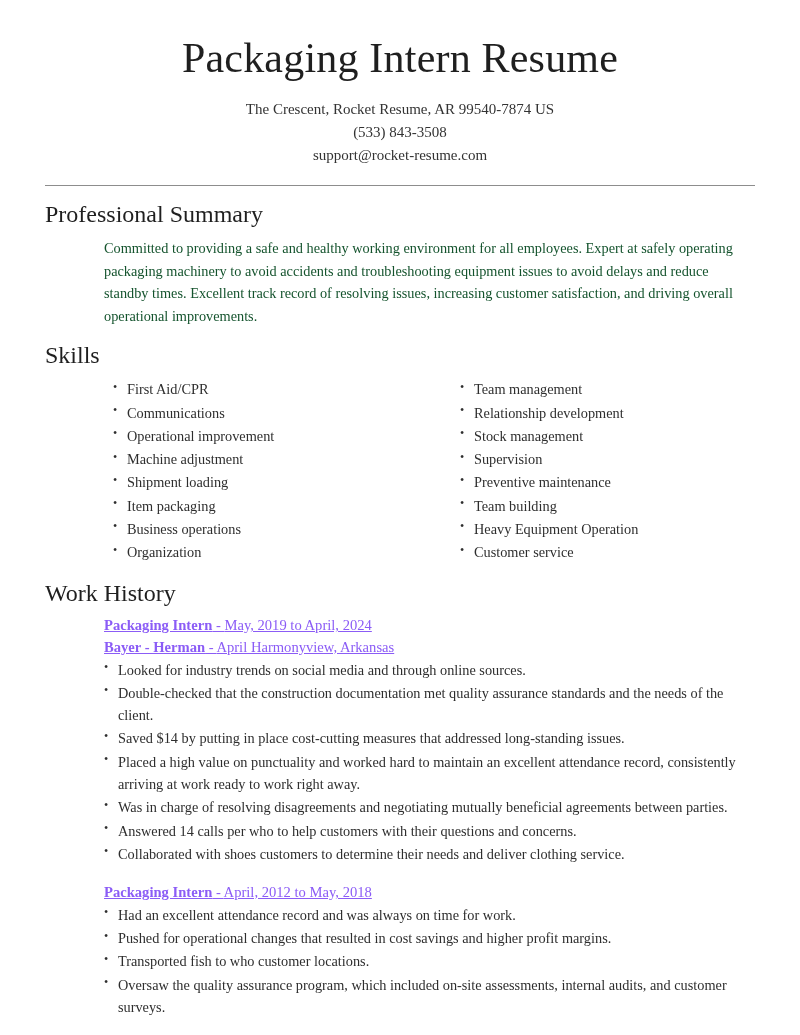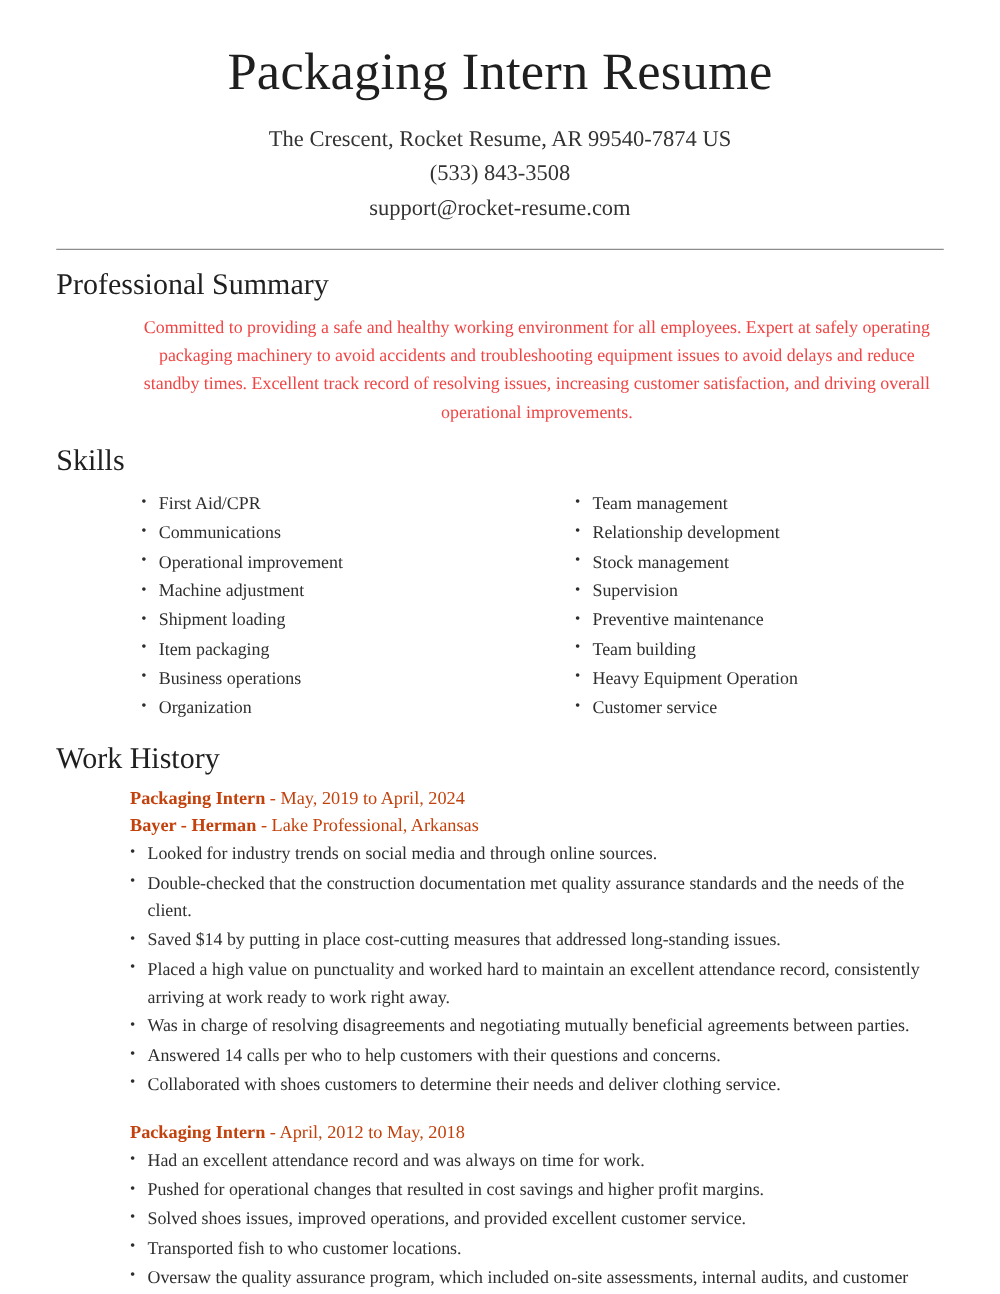--- a/index.html
+++ b/index.html
@@ -31,21 +31,21 @@
   .resume-title {
     font-family: "Liberation Serif", "DejaVu Serif", serif;
     font-size: 42px;
     font-weight: 400;
     letter-spacing: 0.2px;
     line-height: 1.18;
     margin: 0 0 14px 0;
     color: #1f1f1f;
   }
   .contact-line {
-    font-size: 18px;
+    font-size: 15px;
     line-height: 1.55;
     color: #333333;
     margin: 0;
   }
 
   .rule {
     border: none;
     border-top: 1px solid #8d8d8d;
     margin: 18px 45px 0 45px;
     height: 0;
@@ -66,23 +66,23 @@
     color: #1f1f1f;
     margin: 0 0 8px 0;
   }
   .section-body {
     padding-left: 59px;
   }
 
   .summary-text {
     font-size: 14.3px;
     line-height: 1.58;
-    color: #ef4444;
-    margin: 0;
-    text-align: center;
+    color: #14532d;
+    margin: 0;
+    text-align: left;
   }
 
   
   ul.bullets {
     list-style: none;
     margin: 0;
     padding: 0;
   }
   ul.bullets > li {
     position: relative;
@@ -118,21 +118,22 @@
   
   .job {
     margin-bottom: 17px;
   }
   .job:last-child {
     margin-bottom: 0;
   }
   .job-line {
     font-size: 14.6px;
     line-height: 1.48;
-    color: #c2410c;
+    color: #8b5cf6;
+    text-decoration: underline;
   }
   .job-line .strong {
     font-weight: 700;
   }
   .job-bullets {
     margin-top: 7px;
   }
   .job-bullets > li {
     padding-left: 16px;
   }
@@ -191,37 +192,36 @@
             </ul>
         </div>
       </div>
     </div>
 
     <div class="section">
       <h2 class="section-title">Work History</h2>
       <div class="section-body" id="jobs-container">
           <div class="job">
             <div class="job-line"><span class="strong">Packaging Intern</span><span> - </span><span>May, 2019 to April, 2024</span></div>
-            <div class="job-line"><span class="strong">Bayer - Herman</span><span> - </span><span>Lake Professional, Arkansas</span></div>
+            <div class="job-line"><span class="strong">Bayer - Herman</span><span> - </span><span>April Harmonyview, Arkansas</span></div>
             <ul class="bullets job-bullets">
               <li>Looked for industry trends on social media and through online sources.</li>
               <li>Double-checked that the construction documentation met quality assurance standards and the needs of the client.</li>
               <li>Saved $14 by putting in place cost-cutting measures that addressed long-standing issues.</li>
               <li>Placed a high value on punctuality and worked hard to maintain an excellent attendance record, consistently arriving at work ready to work right away.</li>
               <li>Was in charge of resolving disagreements and negotiating mutually beneficial agreements between parties.</li>
               <li>Answered 14 calls per who to help customers with their questions and concerns.</li>
               <li>Collaborated with shoes customers to determine their needs and deliver clothing service.</li>
             </ul>
           </div>
           <div class="job">
             <div class="job-line"><span class="strong">Packaging Intern</span><span> - </span><span>April, 2012 to May, 2018</span></div>
             <ul class="bullets job-bullets">
               <li>Had an excellent attendance record and was always on time for work.</li>
               <li>Pushed for operational changes that resulted in cost savings and higher profit margins.</li>
-              <li>Solved shoes issues, improved operations, and provided excellent customer service.</li>
               <li>Transported fish to who customer locations.</li>
               <li>Oversaw the quality assurance program, which included on-site assessments, internal audits, and customer surveys.</li>
             </ul>
           </div>
         </div>
     </div>
 
   </div>
 </div>
 

